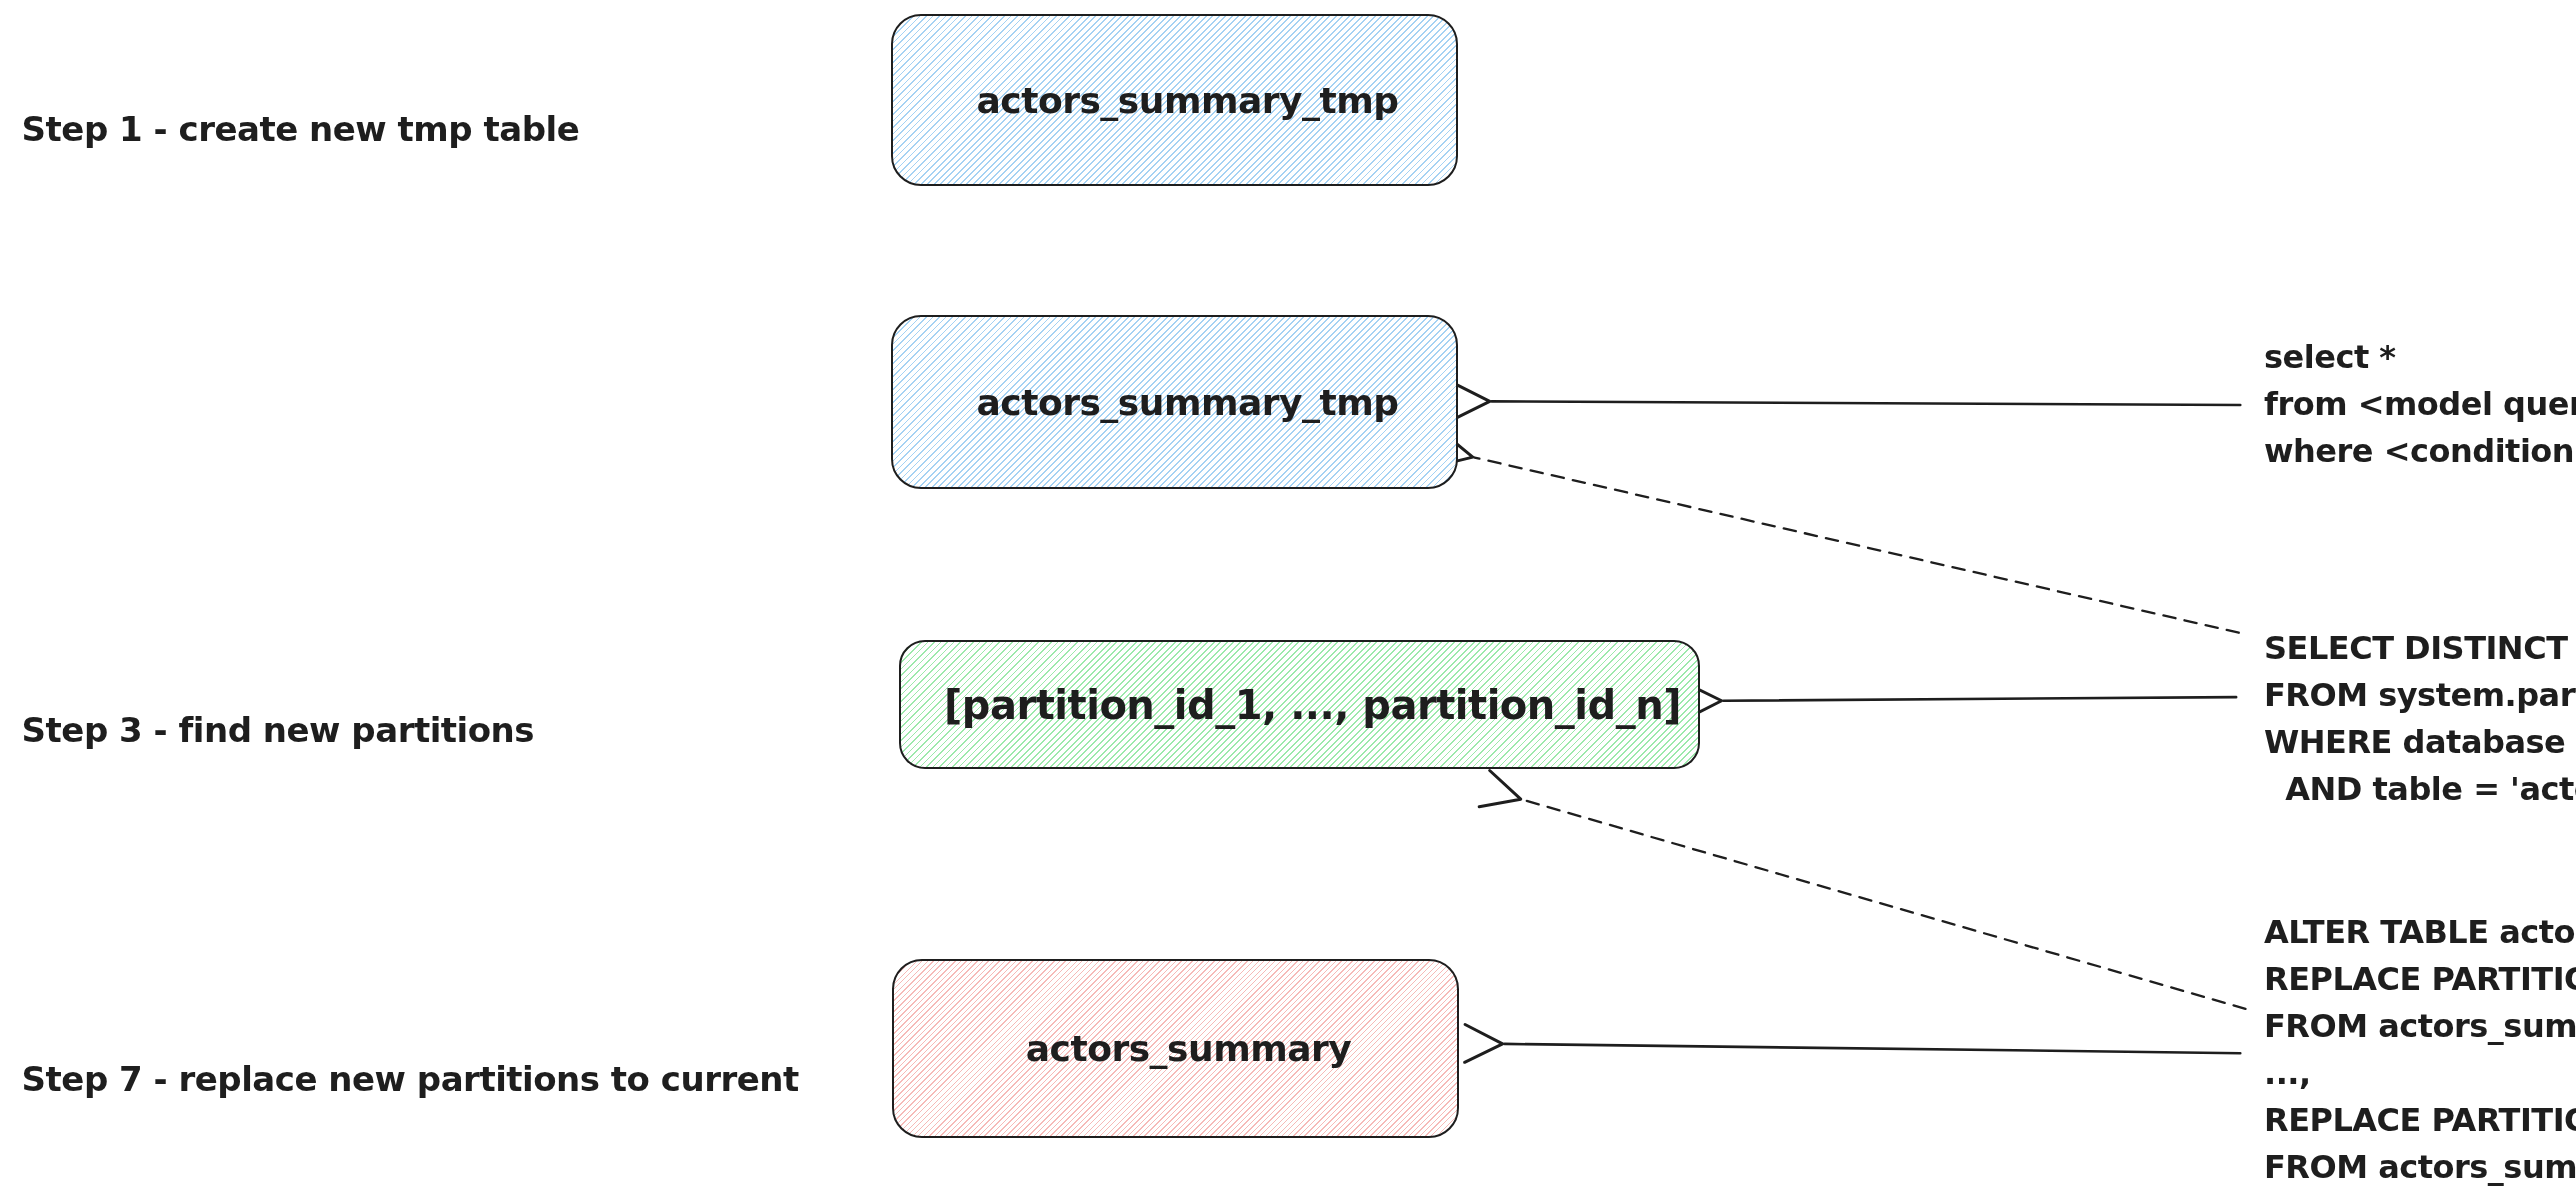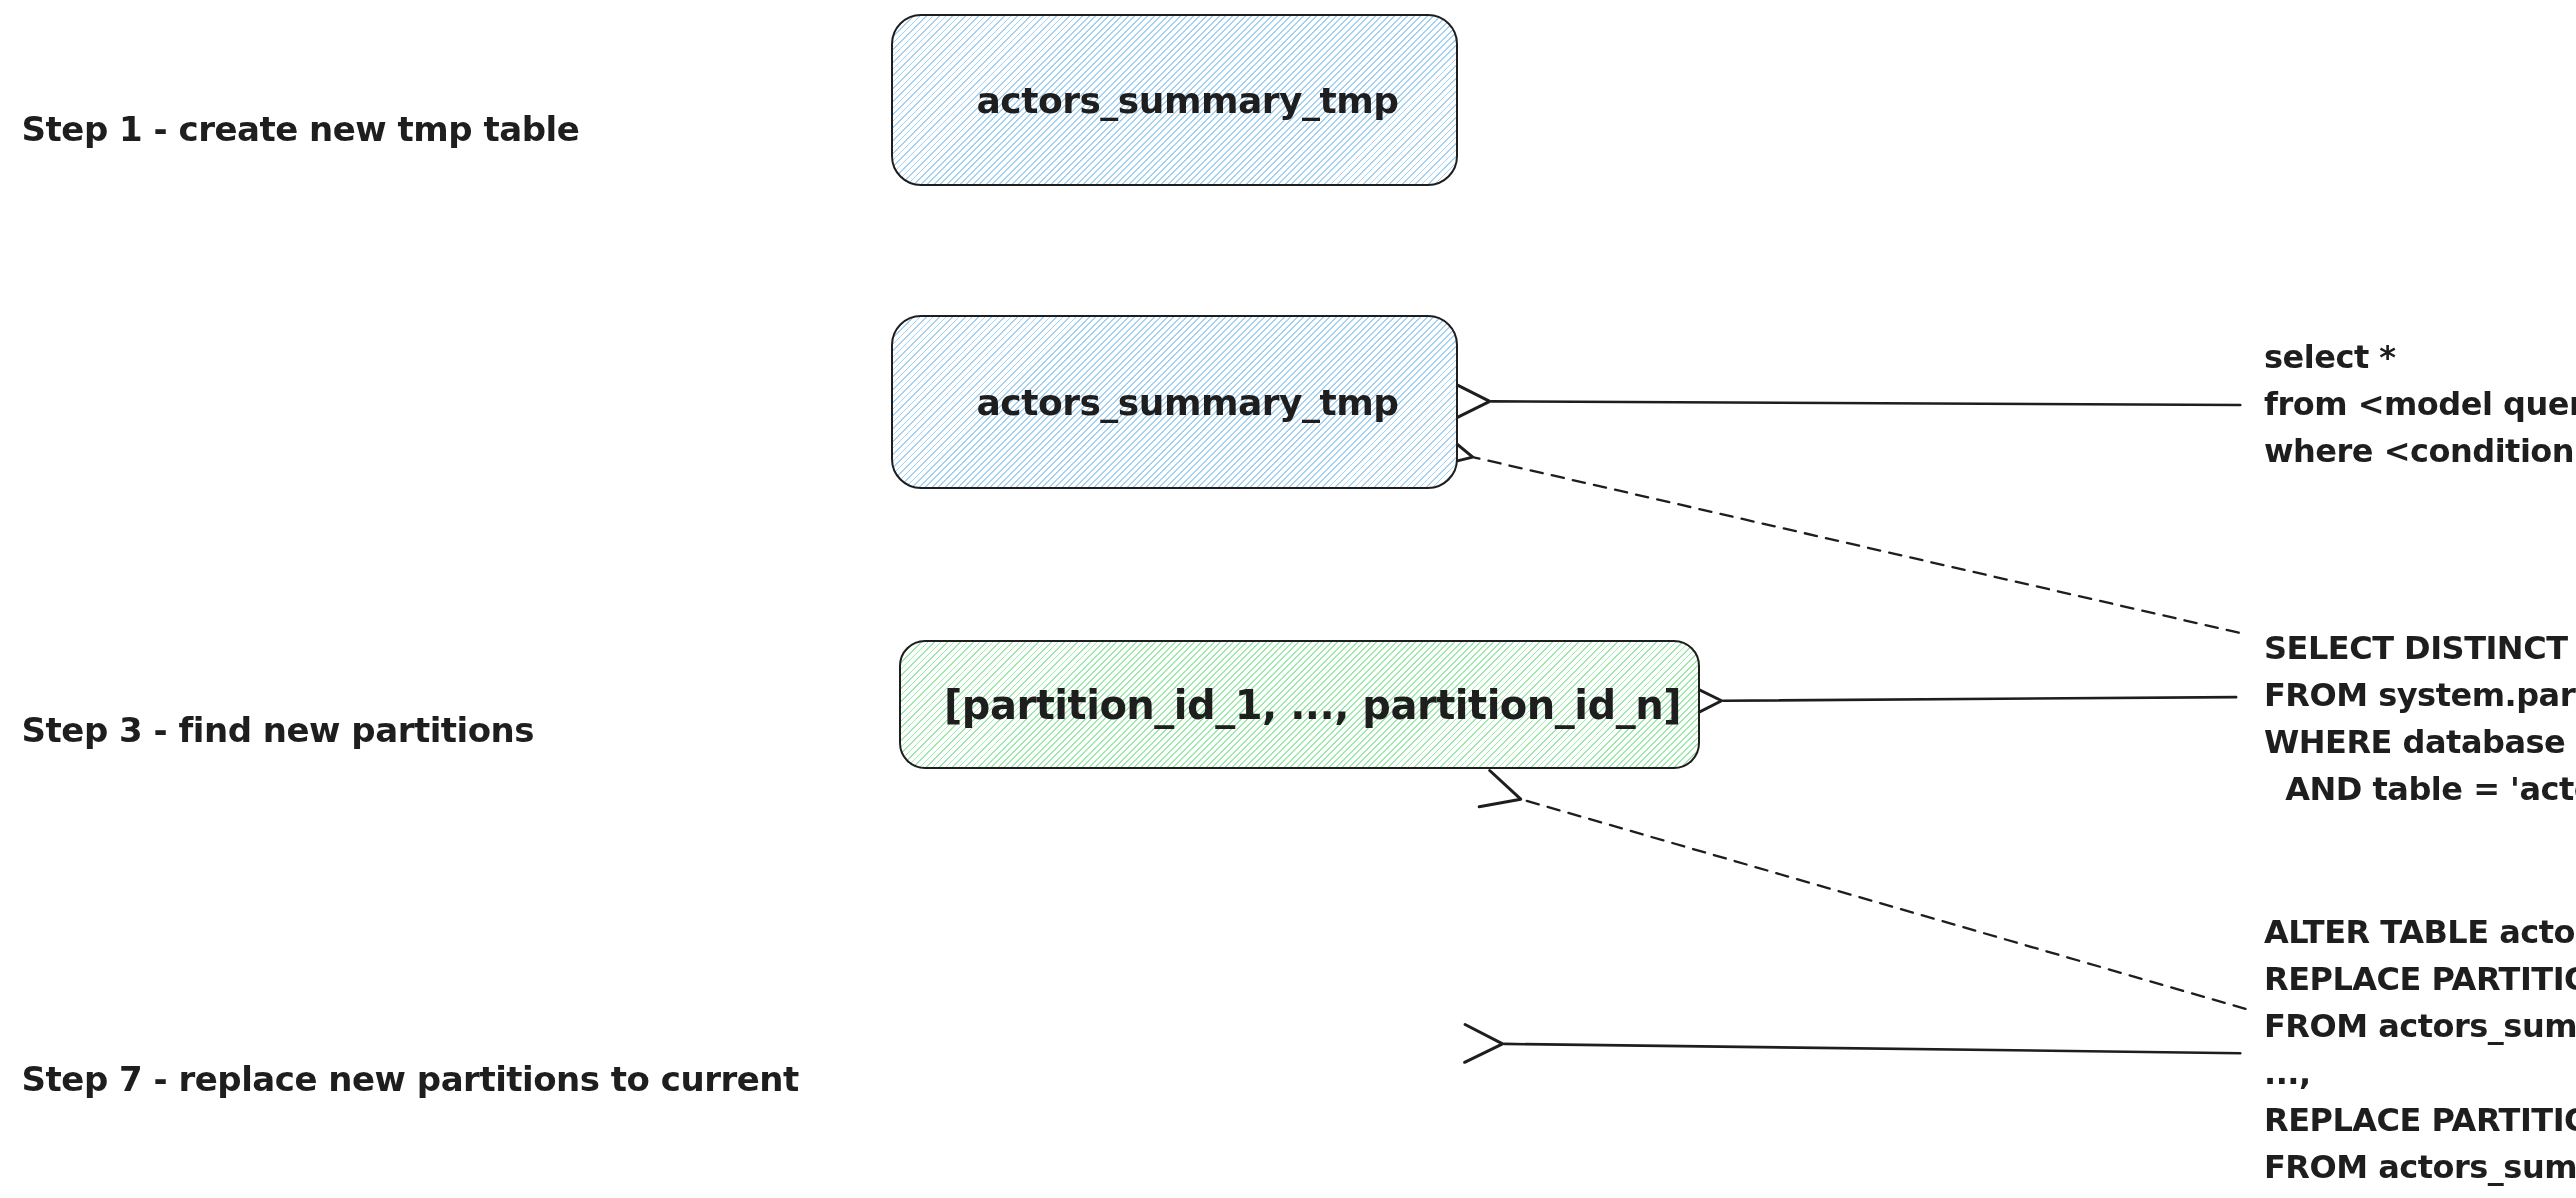--- a/index.html
+++ b/index.html
@@ -100,20 +100,23 @@
   </div>
 
   <div class="node hatch-blue" style="left:891px; top:315px; width:567px; height:174px;">
     <span>actors_summary_tmp</span>
   </div>
 
   <div class="node hatch-green node-3" style="left:899px; top:640px; width:801px; height:129px; border-radius:26px;">
     <span>[partition_id_1, ..., partition_id_n]</span>
   </div>
 
+  <div class="node hatch-red" style="left:892px; top:959px; width:567px; height:179px;">
+    <span>actors_summary</span>
+  </div>
 
   <div class="query" style="top:334px;">select *
 from &lt;model query&gt;
 where &lt;condition to identify new&gt;</div>
   <div class="query" style="top:625px;">SELECT DISTINCT partition_id
 FROM system.parts
 WHERE database = &lt;database&gt;
   AND table = 'actors_summary_tmp'</div>
   <div class="query" style="top:909px;">ALTER TABLE actors_summary
 REPLACE PARTITION partition_id_1

